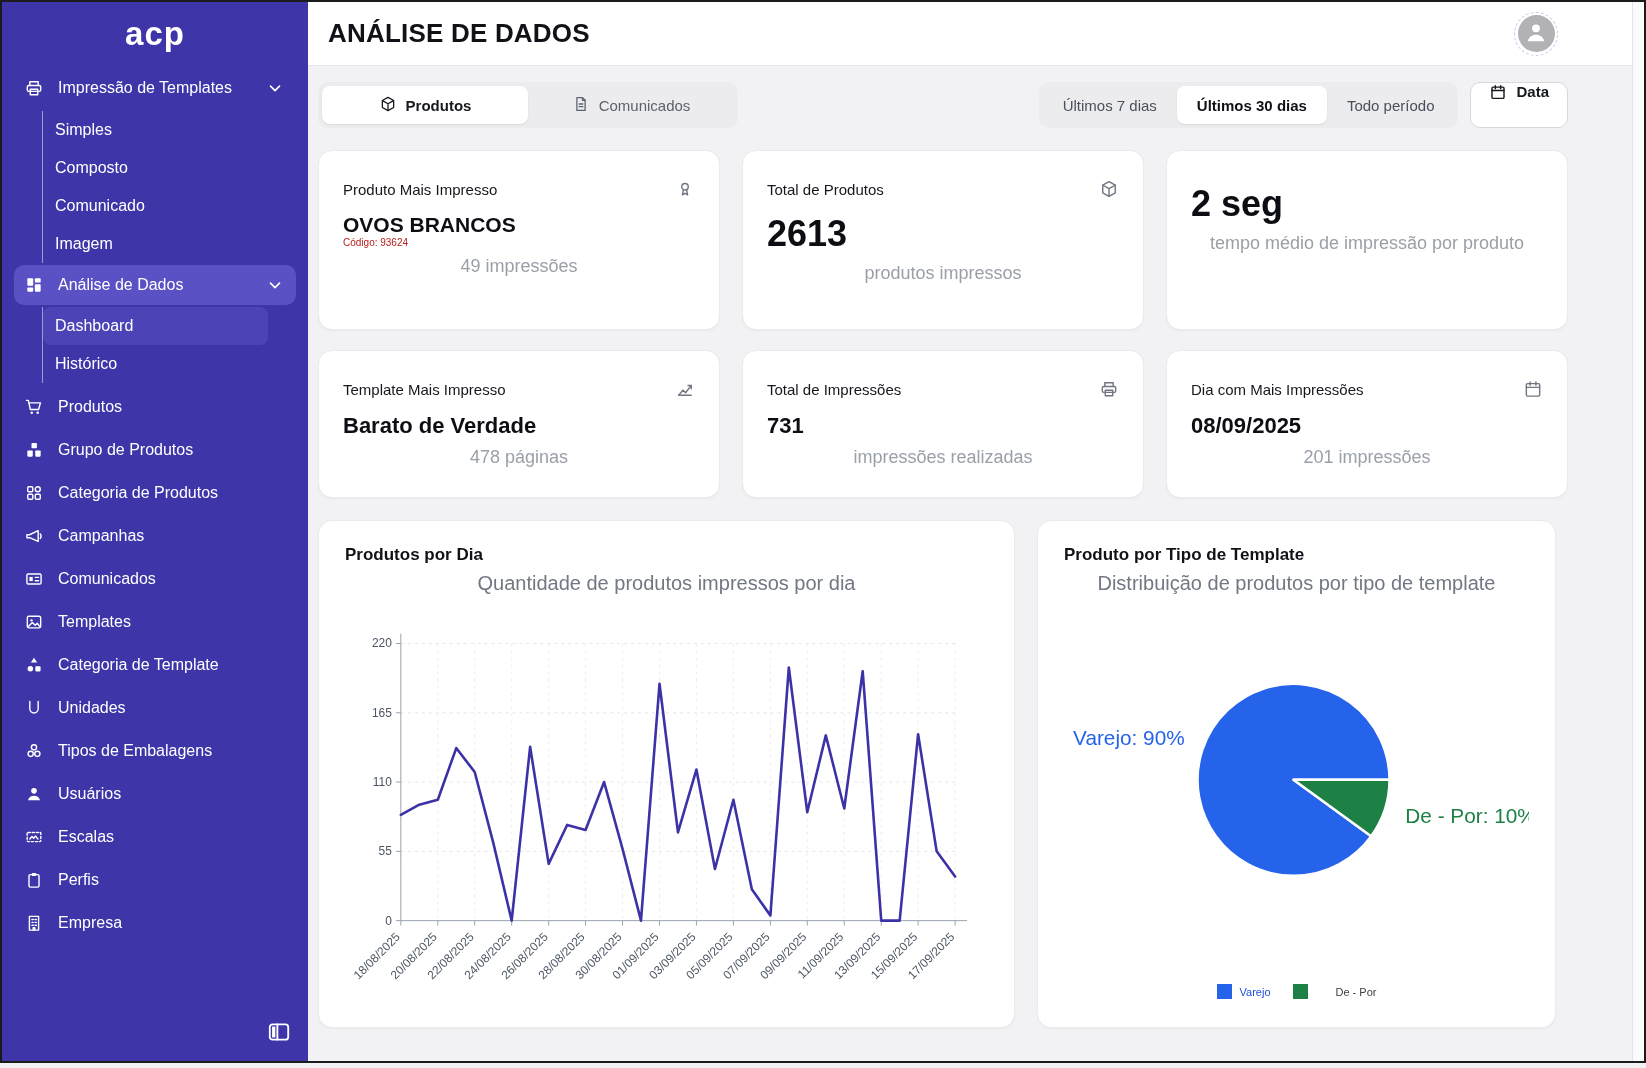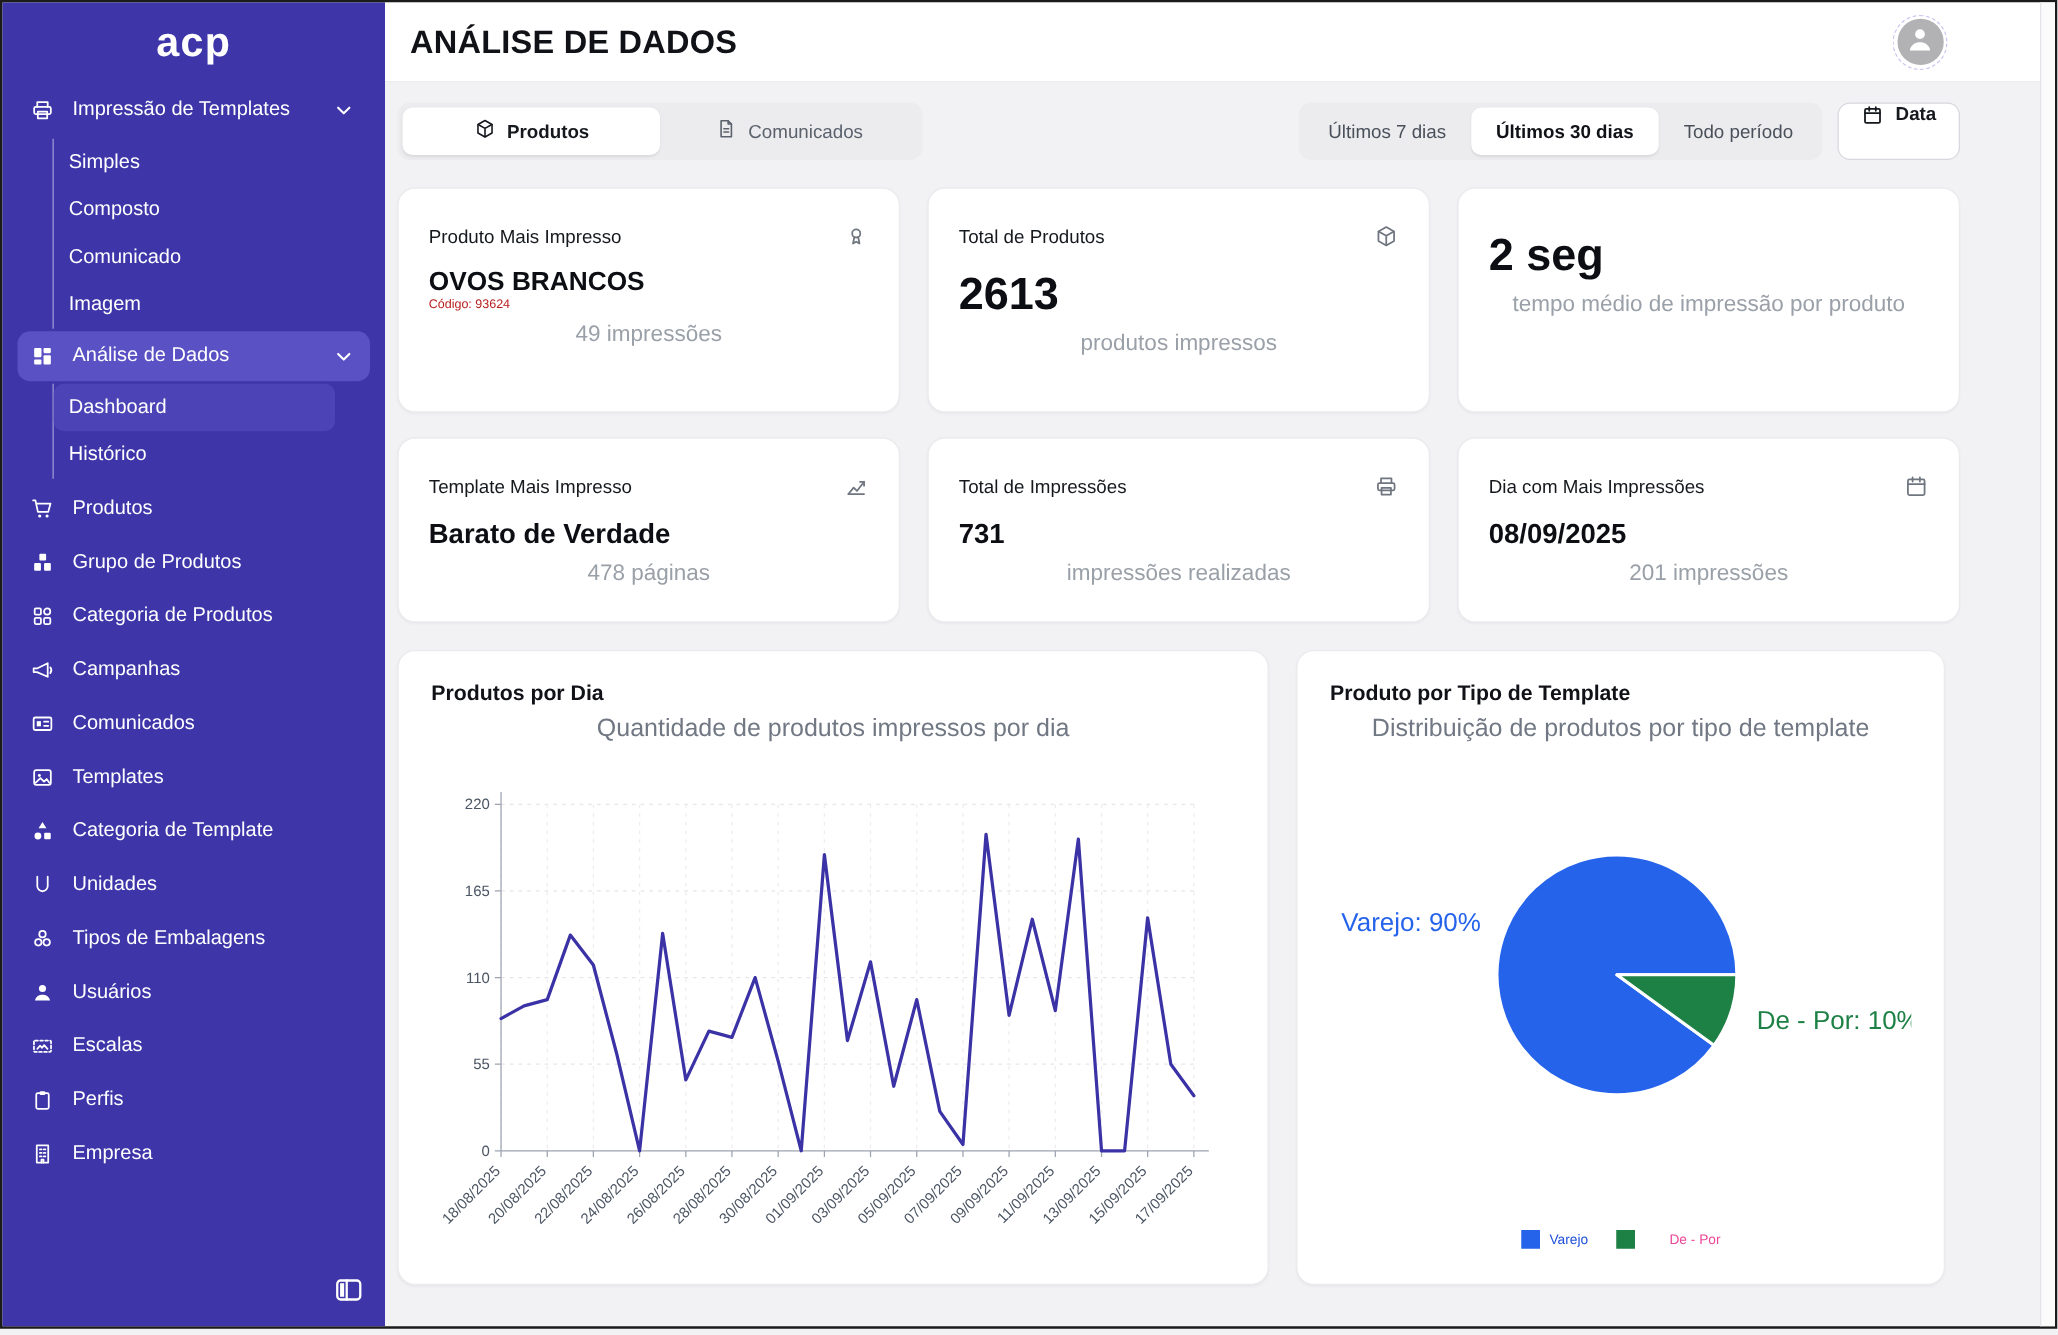--- a/index.html
+++ b/index.html
@@ -62,21 +62,21 @@
   .charts-grid { margin-top:22px; display:grid; grid-template-columns:697px 519px; gap:22px; }
   .chart-card { background:#fff; border:1px solid #ebebee; border-radius:14px; padding:24px 26px; height:508px; display:flex; flex-direction:column; box-shadow:0 1px 2px rgba(16,18,23,.04); }
   .chart-title { font-size:17px; font-weight:700; color:#101217; }
   .chart-subtitle { font-size:20px; color:#717883; margin-top:7px;text-align:center; }
   .chart-body { flex:1; display:flex; align-items:flex-start; justify-content:center; }
   svg text.tick { font-family:"Liberation Sans",sans-serif; font-size:12px; fill:#4b5563; }
   svg text.callout { font-family:"Liberation Sans",sans-serif; font-size:21px; }
   .pie-legend { display:flex; justify-content:center; gap:22px; padding-bottom:4px; }
   .leg-item { display:flex; align-items:center; gap:8px; font-size:11px; }
   .leg-swatch { width:15px; height:15px; display:inline-block; }
-  .leg-blue { color:#2050d8; } .leg-green { color:#ec4899;gap:28px; }
+  .leg-blue { color:#2050d8; } .leg-green { color:#404040;gap:28px; }
 
   
   .scrollbar { position:absolute; top:0; right:0; bottom:0; width:12px; background:#fbfbfc; border-left:1px solid #e4e4e8; }
 </style>
 </head>
 <body>
 
 <div class="app">
 
   <aside class="sidebar">

